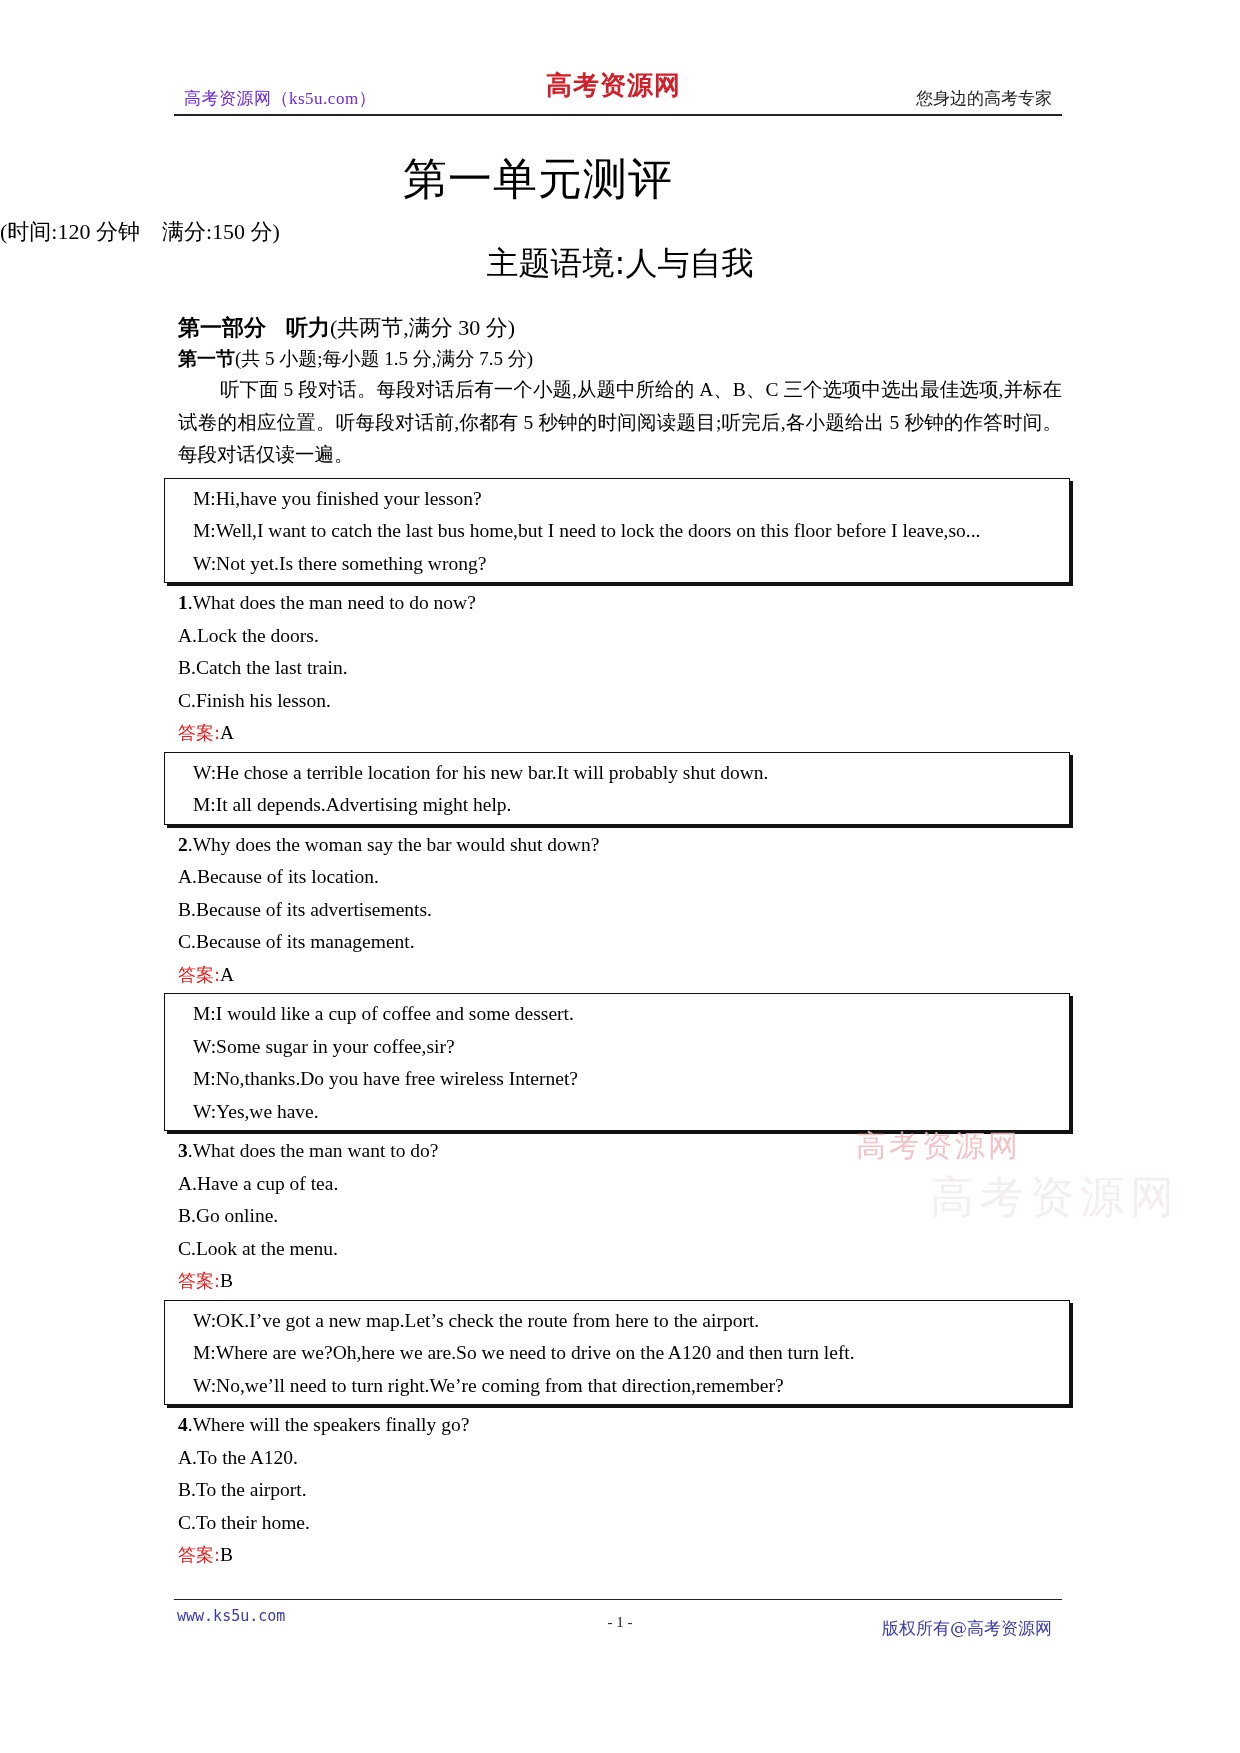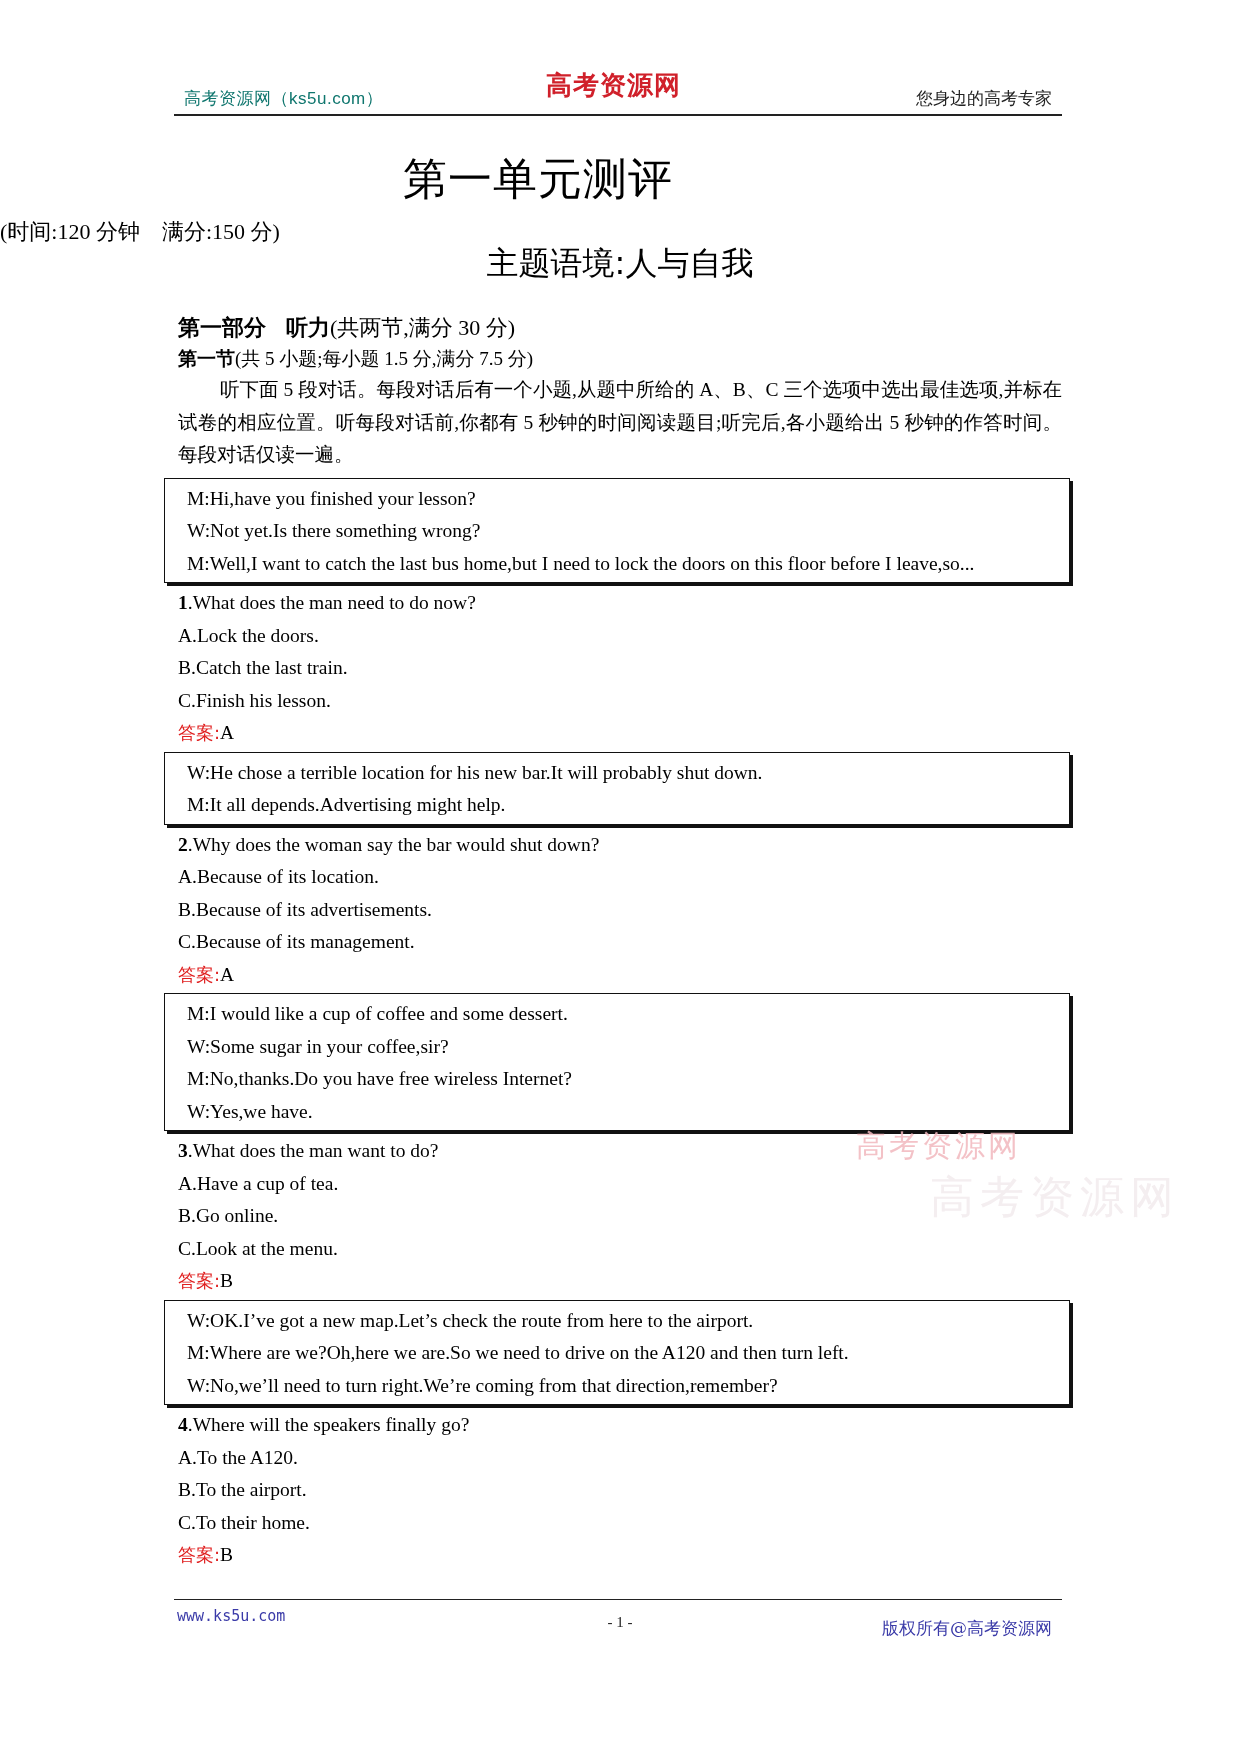--- a/index.html
+++ b/index.html
@@ -3,21 +3,21 @@
 <meta charset="utf-8">
 <style>
   html, body { margin: 0; padding: 0; background: #ffffff; }
   body { width: 1240px; height: 1753px; position: relative; overflow: hidden;
          font-family: "Liberation Serif", "DejaVu Serif", serif; color: #000; }
   .page { position: absolute; left: 0; top: 0; width: 1240px; height: 1753px; }
 
   
   .hdr { position: absolute; left: 174px; top: 64px; width: 888px; height: 52px; }
   .hdr-left { position: absolute; left: 10px; bottom: 6px; font-size: 17px;
-              font-family: Liberation Sans, sans-serif; color: #0f766e; letter-spacing: 0.5px; }
+              font-family: Liberation Serif, serif; color: #6d28d9; letter-spacing: 0.5px; }
   .hdr-logo { position: absolute; left: 372px; top: 4px; font-size: 26px; font-weight: bold;
               color: #d0202a; font-family: "DejaVu Serif", serif; letter-spacing: 1px; }
   .hdr-right { position: absolute; right: 10px; bottom: 6px; font-size: 17px;
                font-family: "DejaVu Serif", serif; color: #222; margin-top: 22px; }
   .hdr-rule { position: absolute; left: 174px; top: 114px; width: 888px; height: 0;
               border-top: 2px solid #222; }
 
   
   .title { position: absolute; left: 0; width: 1076px; top: 150px; text-align: center;
            font-size: 44px; font-family: "DejaVu Sans", sans-serif; letter-spacing: 1px; }
@@ -31,21 +31,21 @@
   .flow { position: absolute; left: 178px; top: 312px; width: 884px; }
   .part-h { font-size: 22px; line-height: 32px; margin: 0; }
   .part-h b { font-family: "DejaVu Sans", sans-serif; font-weight: bold; }
   .part-h .sp { display: inline-block; width: 20px; }
   .sec-h { font-size: 19px; line-height: 30px; margin: 0; }
   .sec-h b { font-family: Liberation Sans, sans-serif; font-weight: bold; }
   .instr { font-size: 19.5px; line-height: 32.5px; text-indent: 42px; margin: 0 0 6px 0;
            text-align: justify; }
 
   .dialog { position: relative; margin-left: -14px; width: 906px; border: 1.5px solid #111;
-            box-shadow: 3px 3px 0 #111; padding: 4px 0 2px 22px; box-sizing: border-box; }
+            box-shadow: 3px 3px 0 #111; padding: 4px 0 2px 28px; box-sizing: border-box; }
   .dialog .line { font-size: 19.5px; line-height: 32.5px; white-space: nowrap; }
 
   .q { margin-top: 4px; }
   .q .line { font-size: 19.5px; line-height: 32.5px; }
   .q .num { font-weight: bold; }
   .ans-label { color: #e02020; font-family: "DejaVu Sans", sans-serif; font-size: 18px; }
   .q-block { margin-bottom: 2px; }
 
   
   .wm1 { position: absolute; left: 856px; top: 1126px; font-size: 30px; color: #f2b8be;
@@ -86,22 +86,22 @@
       <b>第一部分</b><span class="sp"></span><b>听力</b><span>(共两节,满分 30 分)</span>
     </p>
     <p class="sec-h">
       <b>第一节</b><span>(共 5 小题;每小题 1.5 分,满分 7.5 分)</span>
     </p>
     <p class="instr">听下面 5 段对话。每段对话后有一个小题,从题中所给的 A、B、C 三个选项中选出最佳选项,并标在试卷的相应位置。听每段对话前,你都有 5 秒钟的时间阅读题目;听完后,各小题给出 5 秒钟的作答时间。每段对话仅读一遍。</p>
 
     <div class="q-block">
       <div class="dialog">
         <div class="line">M:Hi,have you finished your lesson?</div>
+        <div class="line">M:Well,I want to catch the last bus home,but I need to lock the doors on this floor before I leave,so...</div>
         <div class="line">W:Not yet.Is there something wrong?</div>
-        <div class="line">M:Well,I want to catch the last bus home,but I need to lock the doors on this floor before I leave,so...</div>
       </div>
       <div class="q">
         <div class="line"><span class="num">1</span><span>.What does the man need to do now?</span></div>
         <div class="line">A.Lock the doors.</div>
         <div class="line">B.Catch the last train.</div>
         <div class="line">C.Finish his lesson.</div>
         <div class="line"><span class="ans-label">答案:</span><span>A</span></div>
       </div>
     </div>
 

